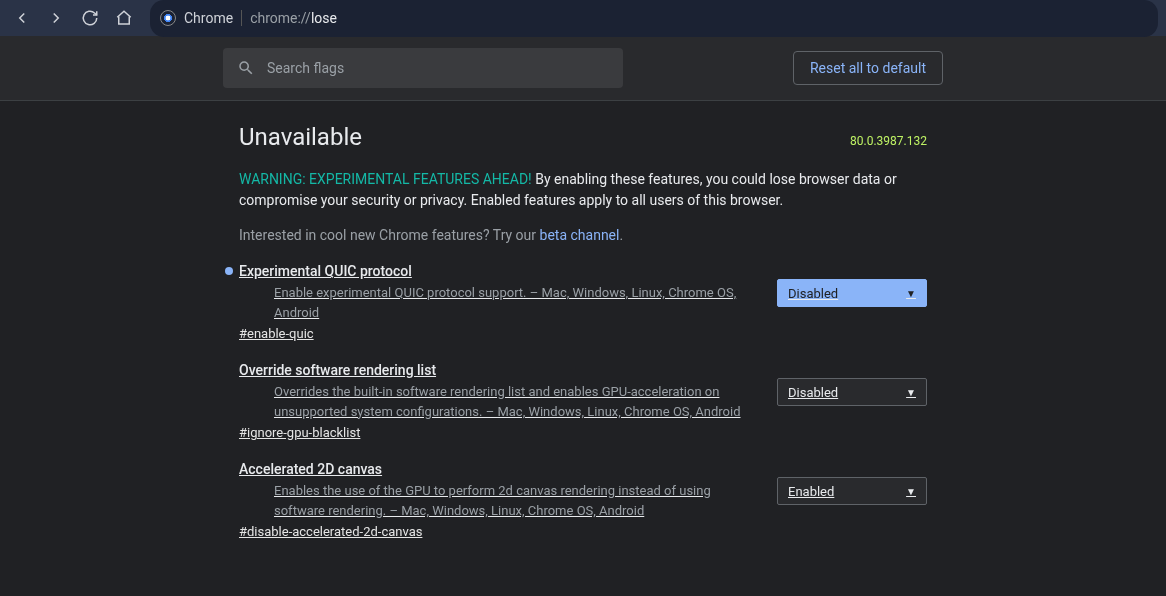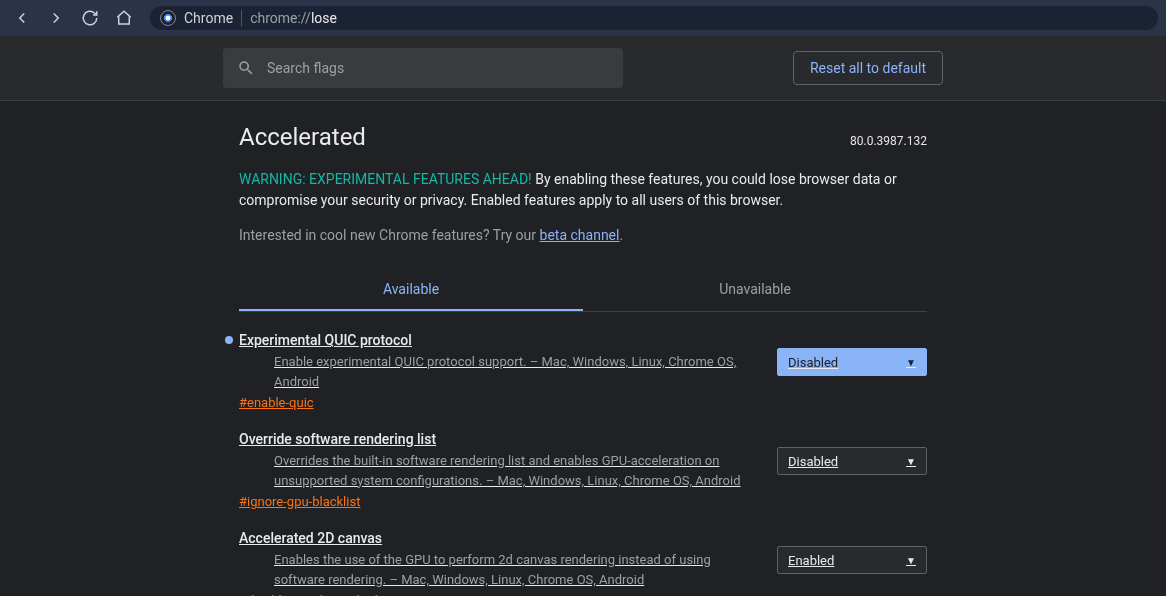--- a/index.html
+++ b/index.html
@@ -35,21 +35,21 @@
     }
     .nav-btn svg {
       width: 18px;
       height: 18px;
       stroke: #cfd2d8;
       fill: none;
       stroke-width: 2;
     }
     .url-bar {
       flex: 1;
-      height: 24px;
+      height: 37px;
       background: #1b2233;
       border-radius: 14px;
       display: flex;
       align-items: center;
       padding: 0 10px;
       margin-left: 6px;
       gap: 8px;
       color: #d0d3d9;
       font-size: 14px;
     }
@@ -133,40 +133,39 @@
       align-items: baseline;
       margin-top: 22px;
     }
     .page-title {
       font-size: 24px;
       font-weight: 400;
       color: #e8eaed;
     }
     .version {
       font-size: 12px;
-      color: #e5e5e5;
+      color: #bef264;
       margin-left: 31px;
     }
     .warning-block {
       margin-top: 18px;
       font-size: 14px;
       line-height: 1.5;
       color: #e8eaed;
     }
     .warning-block .warn {
       color: #14b8a6;
     }
     .beta-line {
       margin-top: 16px;
       font-size: 14px;
       color: #9aa0a6;
     }
     .beta-link {
       color: #8ab4f8;
-      text-decoration: underline;
       cursor: pointer;
     }
     .tabs {
       display: flex;
       margin-top: 26px;
       border-bottom: 1px solid #3c4043;
     }
     .tab {
       flex: 1;
       text-align: center;
@@ -197,21 +196,21 @@
       margin-bottom: 4px;
     }
     .flag-desc {
       font-size: 13px;
       color: #9aa0a6;
       line-height: 1.5;
       margin-left: 35px;
     }
     .flag-hash {
       font-size: 13px;
-      color: #f97316;
+      color: #e5e5e5;
       text-decoration: underline;
       margin-top: 4px;
       display: inline-block;
       cursor: pointer;
     }
     .flag-right {
       width: 150px;
       display: flex;
       align-items: flex-start;
       padding-top: 16px;
@@ -292,36 +291,32 @@
           <path d="M15.5 14h-.79l-.28-.27A6.471 6.471 0 0016 9.5 6.5 6.5 0 109.5 16c1.61 0 3.09-.59 4.23-1.57l.27.28v.79l5 4.99L20.49 19l-4.99-5zm-6 0C7.01 14 5 11.99 5 9.5S7.01 5 9.5 5 14 7.01 14 9.5 11.99 14 9.5 14z"></path>
         </svg>
       <input type="text" placeholder="Search flags" style="">
     </div>
     <button class="reset-btn">Reset all to default</button>
   </div>
 </div>
 
 <div class="content">
   <div class="header-row">
-    <h1 class="page-title">Accelerated</h1>
+    <h1 class="page-title">Unavailable</h1>
     <span class="version">80.0.3987.132</span>
   </div>
 
   <p class="warning-block">
     <span class="warn">WARNING: EXPERIMENTAL FEATURES AHEAD!</span><span> By enabling these features, you could lose browser data or compromise your security or privacy. Enabled features apply to all users of this browser.</span>
   </p>
 
   <p class="beta-line">
     <span>Interested in cool new Chrome features? Try our </span><a class="beta-link">beta channel</a><span>.</span>
   </p>
 
-  <div class="tabs">
-    <div class="tab active">Available</div>
-    <div class="tab">Unavailable</div>
-  </div>
 
   <div class="flags-wrapper" id="flags-list">
       <div class="flag">
         <span class="dot"></span>
         <div class="flag-left"><div class="flag-title">Experimental QUIC protocol</div><div class="flag-desc">Enable experimental QUIC protocol support. – Mac, Windows, Linux, Chrome OS, Android</div><a class="flag-hash">#enable-quic</a></div>
         <div class="flag-right">
           <div class="select highlighted">
             <span>Disabled</span>
             <span class="arrow">▼</span>
           </div>

